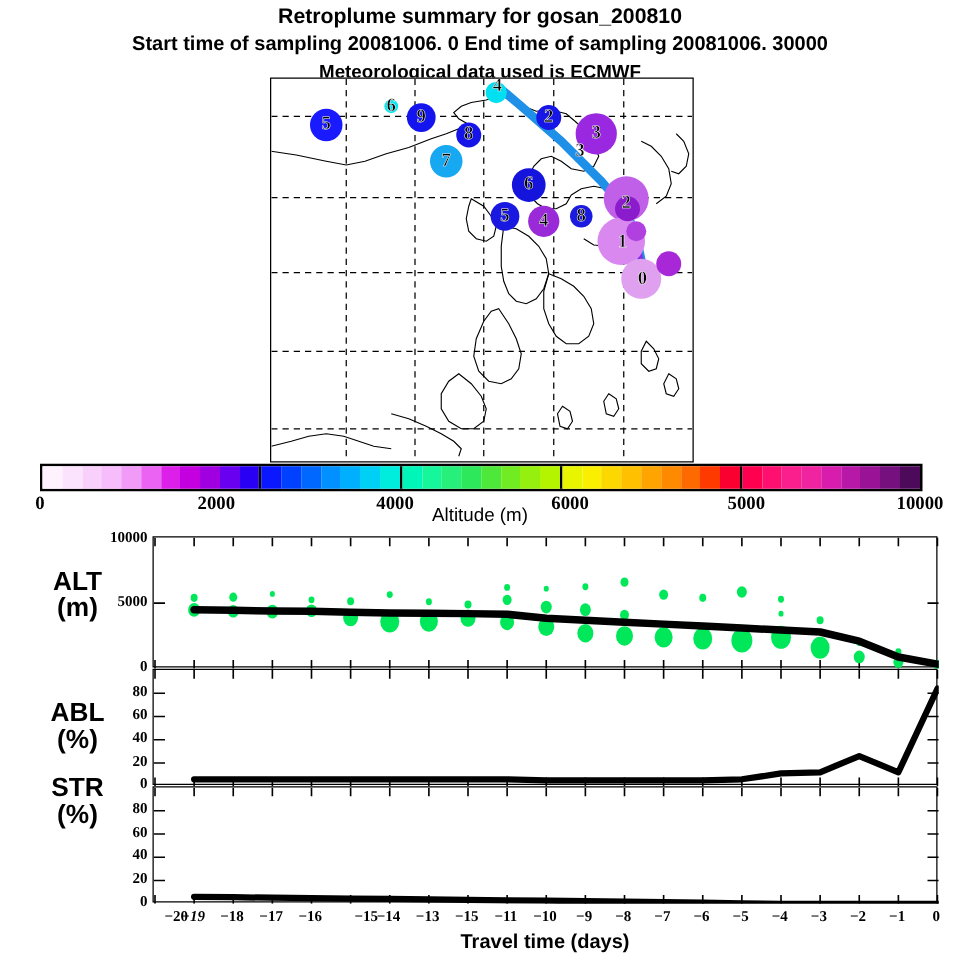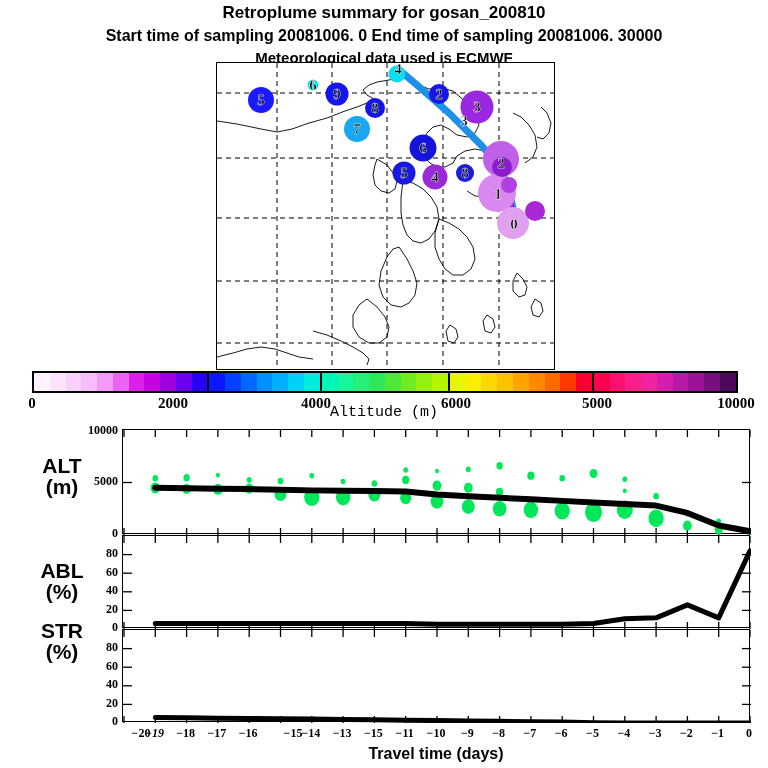--- a/index.html
+++ b/index.html
@@ -20,21 +20,21 @@
         color:#000;-webkit-text-stroke:0.4px #fff;}
 
   
   #cbwrap{position:absolute;left:32px;top:371px;width:706px;}
   #cbar{height:22px;border:2px solid #000;display:flex;box-sizing:border-box;}
   #cbar .sw{flex:1 1 auto;height:100%;}
   #cbar .sep{width:2px;background:#000;height:100%;flex:0 0 2px;}
   .cbtick{position:absolute;top:24px;font-size:15px;font-weight:bold;
           font-family:"Liberation Serif",serif;transform:translateX(-50%);}
   #cblabel{position:absolute;top:404px;left:0;width:768px;text-align:center;
-           font-size:15px;font-family:Liberation Mono, monospace;}
+           font-size:15px;font-family:Liberation Sans, sans-serif;}
 
   
   .panel{position:absolute;left:122px;width:628px;border:1.5px solid #000;
          box-sizing:border-box;background:#fff;}
   #pALT{top:429px;height:105px;}
   #pABL{top:535px;height:93px;}
   #pSTR{top:629px;height:93px;}
   .panel svg{position:absolute;left:0;top:0;}
   .rowlab{position:absolute;left:8px;width:108px;text-align:center;
           font-weight:bold;font-size:21px;line-height:1.02;}

